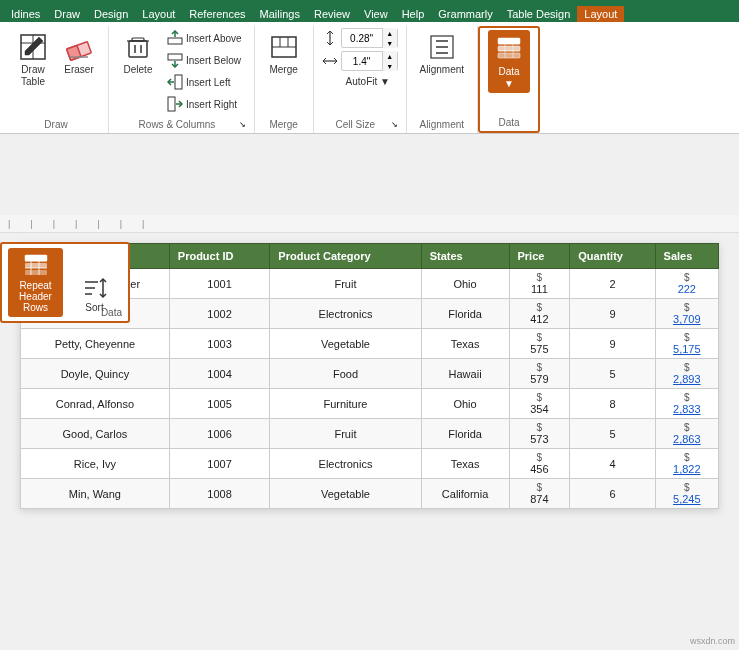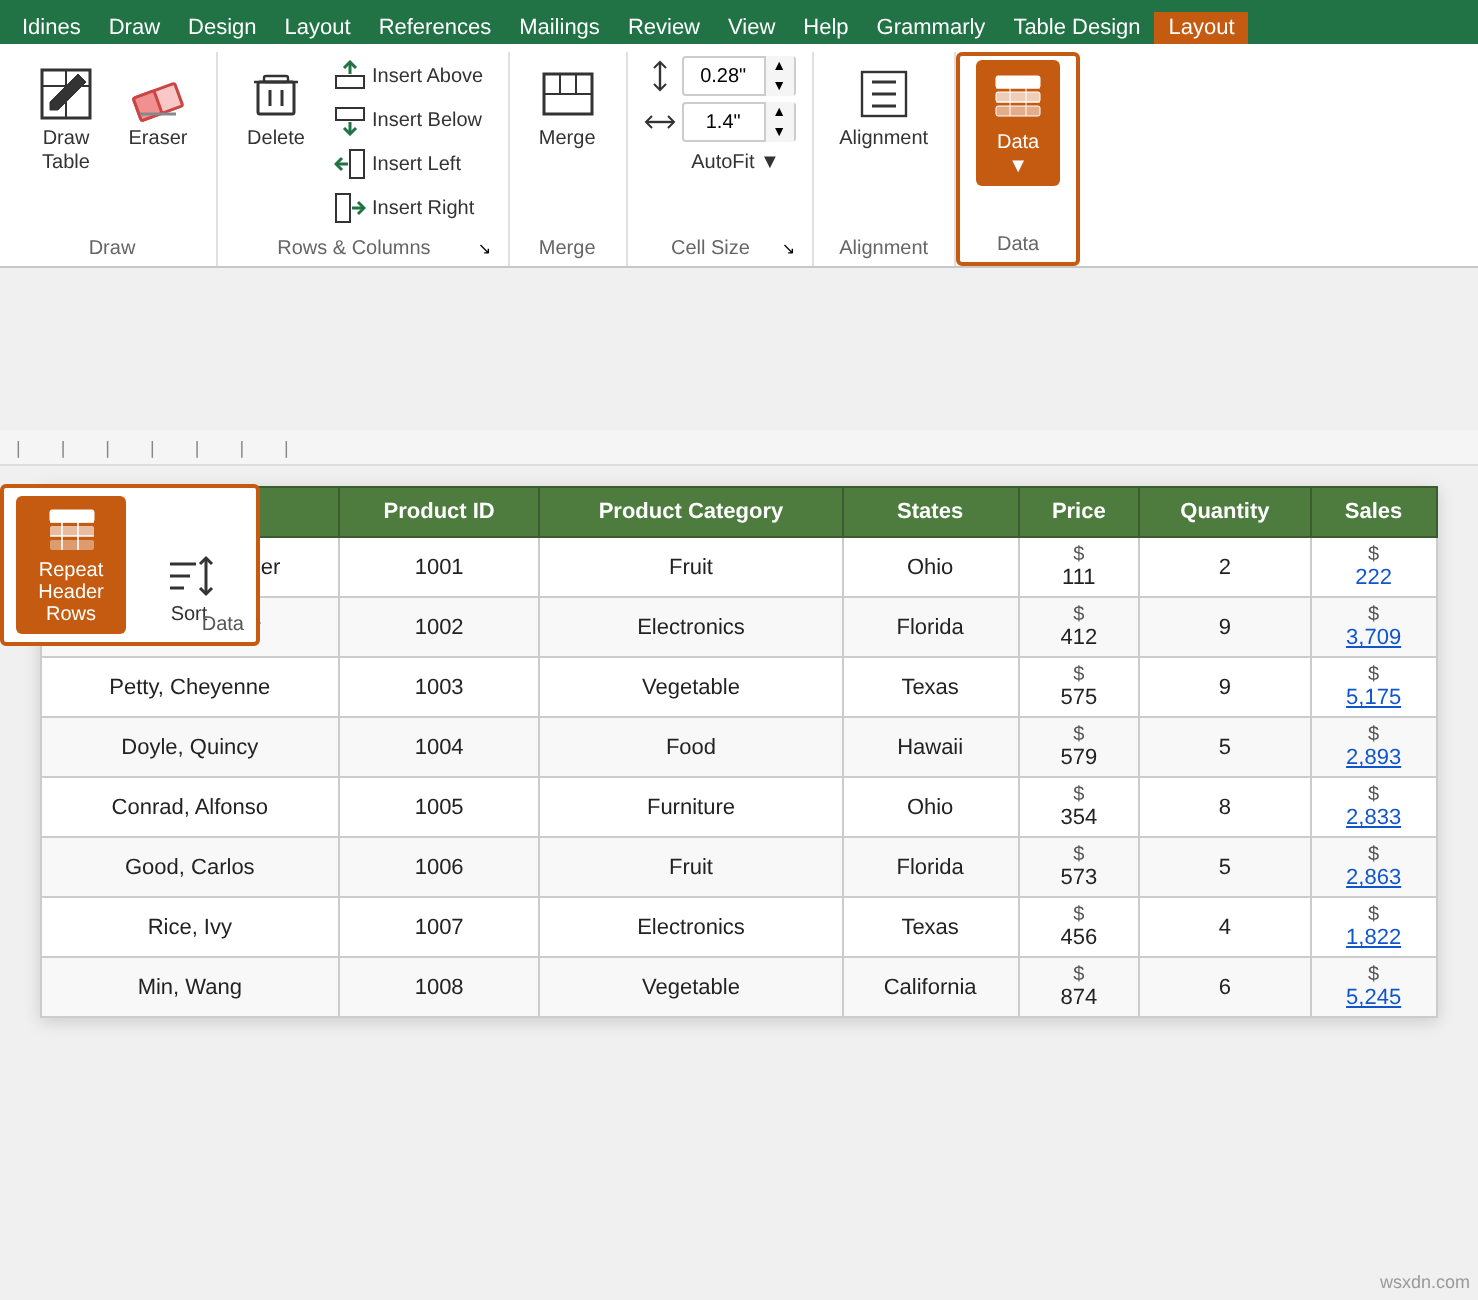--- a/index.html
+++ b/index.html
@@ -203,21 +203,21 @@
       box-shadow: 0 2px 8px rgba(0,0,0,0.15);
     }
 
     .word-table th {
       background: #4e7c3f;
       color: white;
       border: 1px solid #3a5c2f;
       padding: 6px 8px;
       font-size: 11px;
       font-weight: bold;
-      text-align: center;
+      text-align: left;
       vertical-align: middle;
     }
 
     .word-table td {
       border: 1px solid #ccc;
       padding: 3px 8px;
       font-size: 11px;
       text-align: center;
       vertical-align: middle;
       color: #222;

